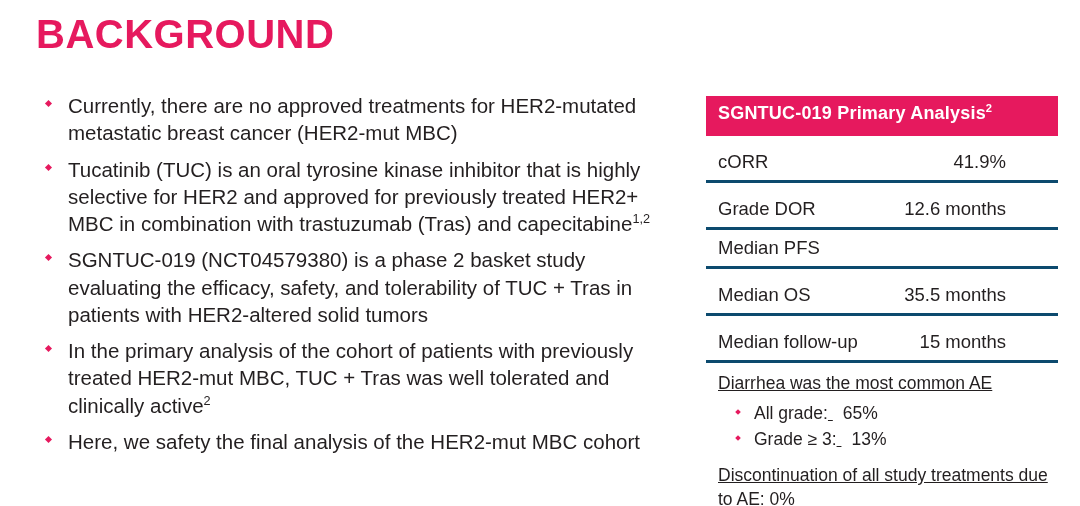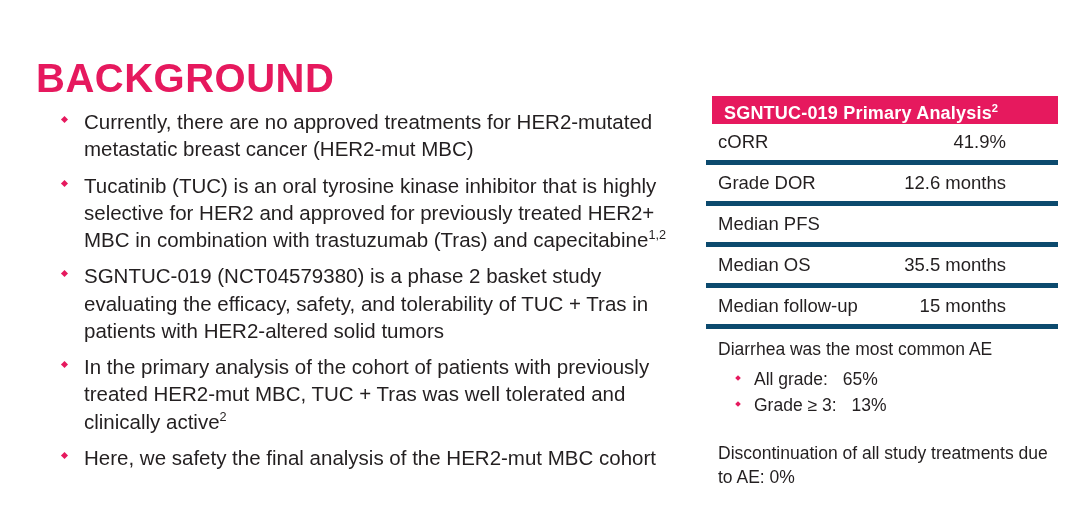--- a/index.html
+++ b/index.html
@@ -21,32 +21,31 @@
   }
   .slide-title {
     position: absolute;
     left: 36px;
     top: 12px;
     font-size: 40px;
     font-weight: bold;
     color: #e6195e;
     letter-spacing: 0.5px;
     line-height: 1.1;
-    margin-top: 44px;
   }
   
   .left-col {
     position: absolute;
     left: 24px;
     top: 92px;
     width: 660px;
   }
   .bullet-list {
     list-style: none;
-    margin: 16px;
+    margin: 0;
     padding: 0;
   }
   .bullet-item {
     position: relative;
     padding-left: 44px;
     margin-bottom: 9px;
     font-size: 20.5px;
     line-height: 1.33;
     color: #231f20;
   }
@@ -69,58 +68,59 @@
     position: absolute;
     left: 706px;
     top: 96px;
     width: 352px;
   }
   .panel-header {
     background: #e6195e;
     color: #ffffff;
     font-weight: bold;
     font-size: 18px;
-    padding: 7px 12px 0 12px;
+    padding: 7px 12px 12px 12px;
     letter-spacing: 0.2px;
-    margin-left: 6px;
   }
   .panel-body {
     background: #ffffff;
   }
   .stat-row {
     display: flex;
     justify-content: space-between;
     align-items: baseline;
-    border-bottom: 5px solid #0c4a6e;
+    border-bottom: 3px solid #0c4a6e;
     padding: 7px 10px 7px 12px;
     font-size: 18.5px;
     color: #231f20;
   }
   .stat-row:first-child {
     border-top: none;
   }
   .stat-label {
     text-align: left;
   }
   .stat-value {
     text-align: center;
     padding-right: 42px;
+    margin-top: 8px;
   }
   .note-block {
     padding: 9px 10px 0 12px;
     font-size: 17.5px;
     line-height: 1.35;
     color: #231f20;
+    text-decoration: underline;
   }
   .note-block.tight {
     padding-top: 12px;
   }
   .sub-list {
     list-style: none;
-    margin: 4px 0 12px 0;
+    margin: 4px 0 0 0;
     padding: 0;
   }
   .sub-item {
     position: relative;
     padding-left: 36px;
     font-size: 17.5px;
     line-height: 1.5;
     color: #231f20;
   }
   .sub-item .dot {

